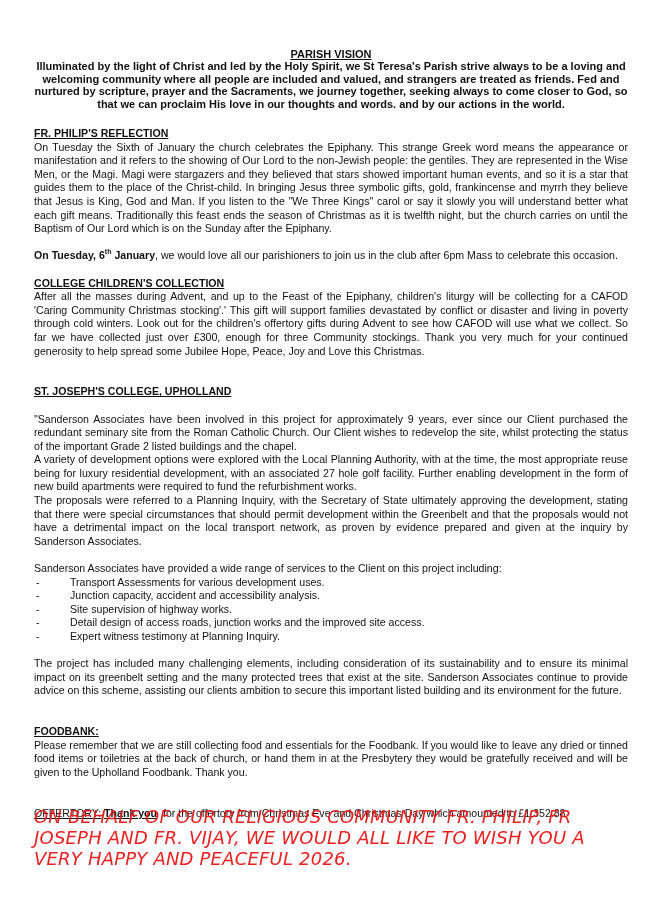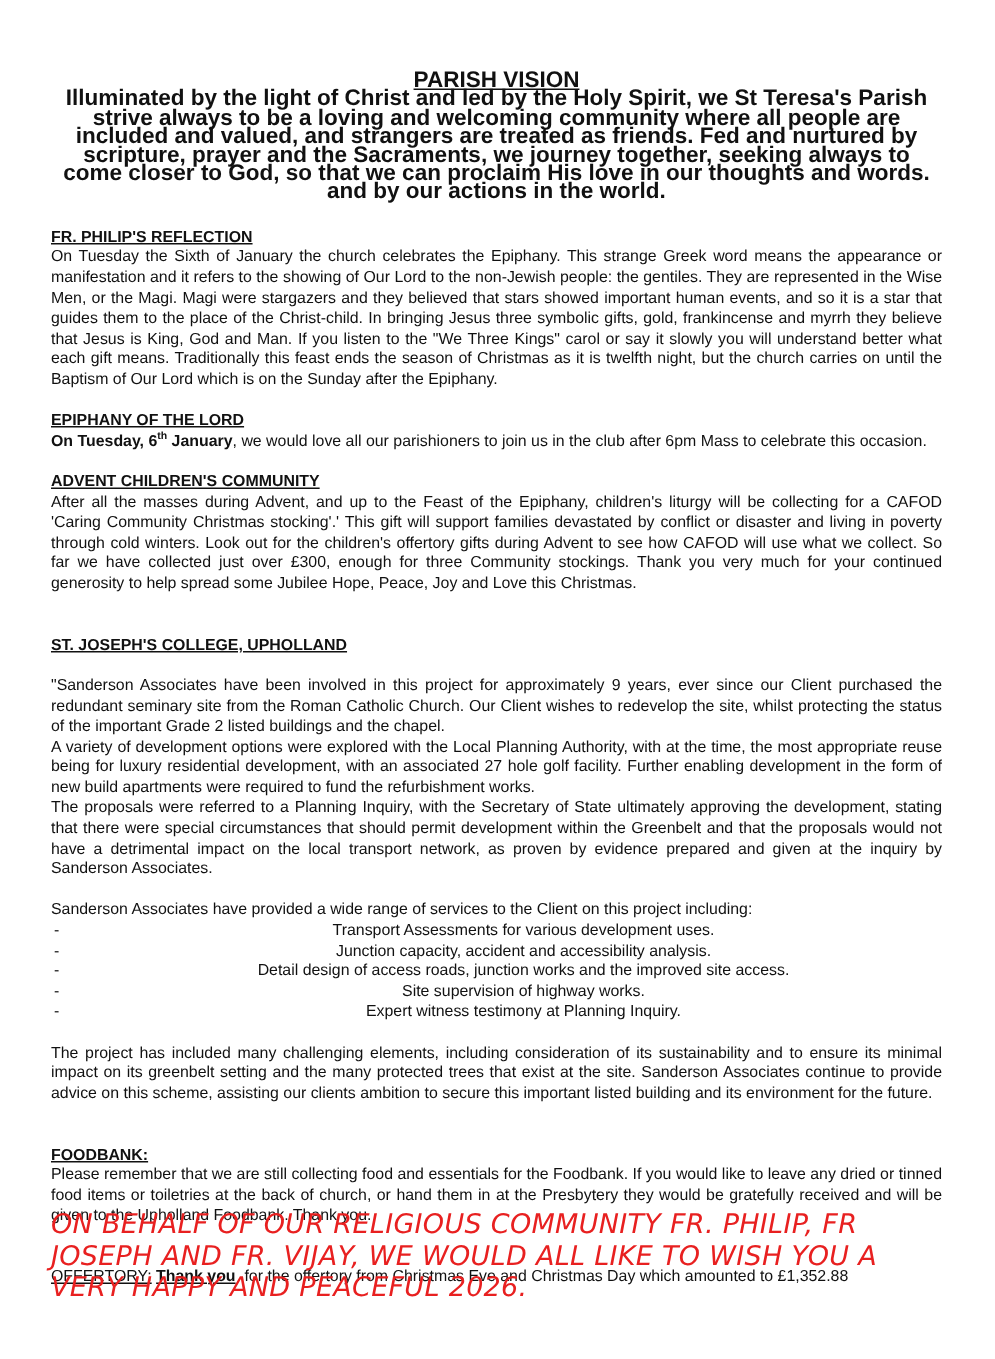--- a/index.html
+++ b/index.html
@@ -1,27 +1,27 @@
 <!DOCTYPE html>
 <html><head>
 <meta charset="utf-8">
 <style>
   html, body { margin: 0; padding: 0; background: #ffffff; }
   body { width: 663px; height: 906px; overflow: hidden; position: relative;
          font-family: "Liberation Sans", sans-serif; color: #111; }
   .page { position: absolute; left: 34px; top: 48px; width: 594px; }
-  .vision { text-align: center; font-weight: bold; font-size: 15px; line-height: 12.4px; }
+  .vision { text-align: center; font-weight: bold; font-size: 11px; line-height: 12.4px; }
   .vision .title { text-decoration: underline; display: block; }
   .sec { font-size: 10.6px; line-height: 13.6px; }
   .sec h3 { margin: 0; font-size: 10.6px; font-weight: bold; text-decoration: underline; line-height: 13.6px; }
   .sec p { margin: 0; text-align: justify; }
   .sec p.left { text-align: left; }
   .gap { height: 13.6px; }
   ul.dash { list-style: none; margin: 0; padding: 0; }
-  ul.dash li { position: relative; padding-left: 36px; line-height: 13.6px; text-align: center; }
+  ul.dash li { position: relative; padding-left: 36px; line-height: 13.6px; }
   ul.dash li::before { content: "-"; position: absolute; left: 2px; }
   .b { font-weight: bold; }
   .u { text-decoration: underline; font-weight: bold; }
   .greeting { position: absolute; left: 34px; top: 806px; width: 600px;
               color: #e82020; font-family: "DejaVu Sans", sans-serif; font-style: italic;
               font-size: 18px; line-height: 21px; letter-spacing: 0.2px; }
   sup { font-size: 7px; line-height: 0; }
 </style>
 </head>
 <body>
@@ -35,45 +35,44 @@
 
   <div style="height:17px"></div>
 
   <div class="sec">
     <h3>FR. PHILIP'S REFLECTION</h3>
     <p>On Tuesday the Sixth of January the church celebrates the Epiphany.  This strange Greek word means the appearance or manifestation and it refers to the showing of Our Lord to the non-Jewish people: the gentiles.  They are represented in the Wise Men, or the Magi.  Magi were stargazers and they believed that stars showed important human events, and so it is a star that guides them to the place of the Christ-child.  In bringing Jesus three symbolic gifts,  gold, frankincense and myrrh they believe that Jesus is King, God and Man.  If you listen to the "We Three Kings" carol or say it slowly you will understand better what each gift means.  Traditionally this feast ends the season of Christmas as it is twelfth night, but the church carries on until the Baptism of Our Lord which is on the Sunday after the Epiphany.</p>
   </div>
   <div class="gap"></div>
 
   <div class="sec">
-    <h3>EPIPHANY OF THE LORD</h3>
     <p class="left"><span class="b"><span>On Tuesday, 6</span><sup>th</sup><span> January</span></span><span>, we would love all our parishioners to join us in the club after 6pm Mass to celebrate this occasion.</span></p>
   </div>
   <div class="gap"></div>
 
   <div class="sec">
-    <h3>ADVENT CHILDREN'S COMMUNITY</h3>
+    <h3>COLLEGE CHILDREN'S COLLECTION</h3>
     <p>After all the masses during Advent, and up to the Feast of the Epiphany, children's liturgy will be collecting for a CAFOD 'Caring Community Christmas stocking'.' This gift will support families devastated by conflict or disaster and living in poverty through cold winters. Look out for the children's offertory gifts during Advent to see how CAFOD will use what we collect. So far we have collected just over £300, enough for three Community stockings. Thank you very much for your continued generosity to help spread some Jubilee Hope, Peace, Joy and Love this Christmas.</p>
   </div>
   <div class="gap"></div>
   <div class="gap"></div>
 
   <div class="sec">
     <h3>ST. JOSEPH'S COLLEGE, UPHOLLAND</h3>
     <div class="gap"></div>
     <p>"Sanderson Associates have been involved in this project for approximately 9 years, ever since our Client purchased the redundant seminary site from the Roman Catholic Church.  Our Client wishes to redevelop the site, whilst protecting the status of the important Grade 2 listed buildings and the chapel.</p>
     <p>A variety of development options were explored with the Local Planning Authority, with at the time, the most appropriate reuse being for luxury residential development, with an associated 27 hole golf facility.  Further enabling development in the form of new build apartments were required to fund the refurbishment works.</p>
     <p>The proposals were referred to a Planning Inquiry, with the Secretary of State ultimately approving the development, stating that there were special circumstances that should permit development within the Greenbelt and that the proposals would not have a detrimental impact on the local transport network, as proven by evidence prepared and given at the inquiry by Sanderson Associates.</p>
     <div class="gap"></div>
     <p class="left">Sanderson Associates have provided a wide range of services to the Client on this project including:</p>
     <ul class="dash">
       <li>Transport Assessments for various development uses.</li>
       <li>Junction capacity, accident and accessibility analysis.</li>
+      <li>Site supervision of highway works.</li>
       <li>Detail design of access roads, junction works and the improved site access.</li>
-      <li>Site supervision of highway works.</li>
       <li>Expert witness testimony at Planning Inquiry.</li>
     </ul>
     <div class="gap"></div>
     <p>The project has included many challenging elements, including consideration of its sustainability and to ensure its minimal impact on its greenbelt setting and the many protected trees that exist at the site.  Sanderson Associates continue to provide advice on this scheme, assisting our clients ambition to secure this important listed building and its environment for the future.</p>
   </div>
   <div class="gap"></div>
   <div class="gap"></div>
 
   <div class="sec">
     <h3 style="font-weight:bold">FOODBANK:</h3>

